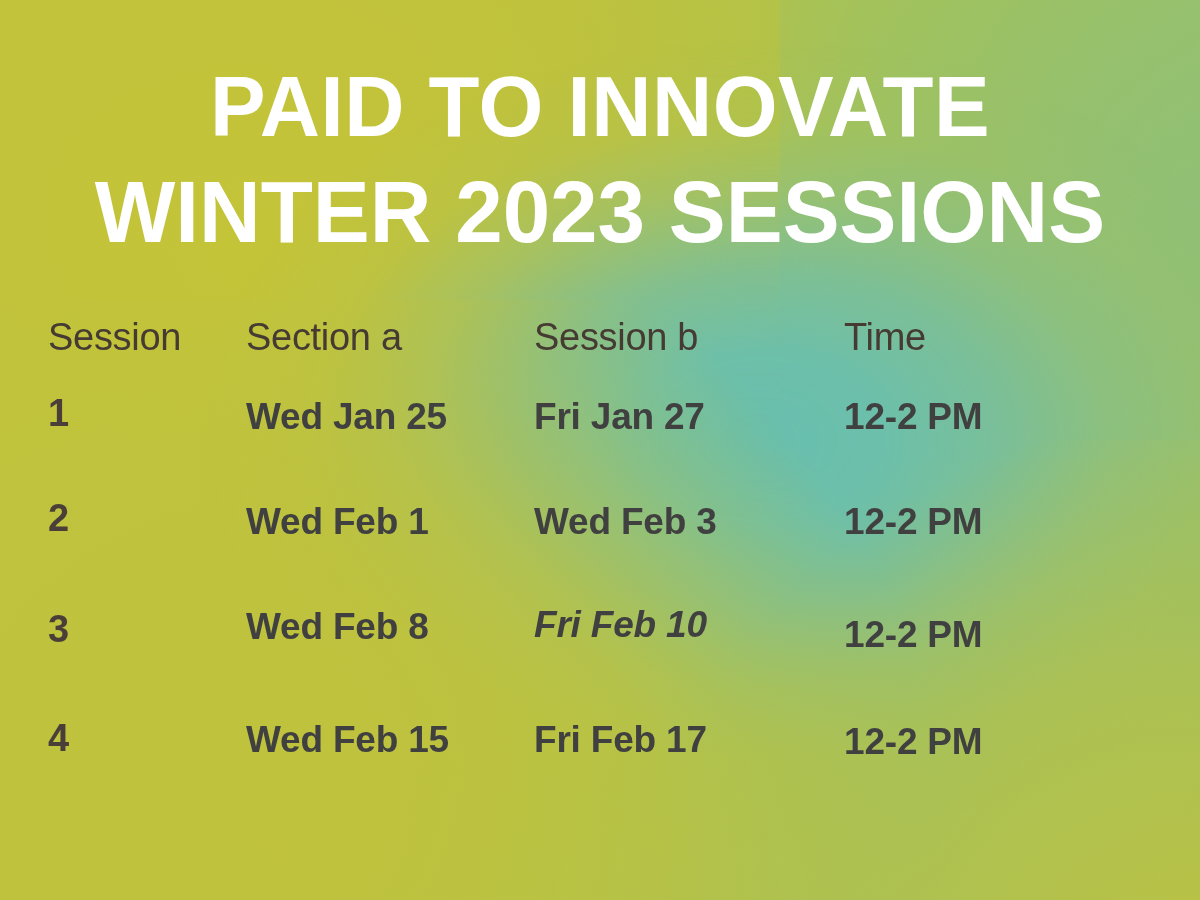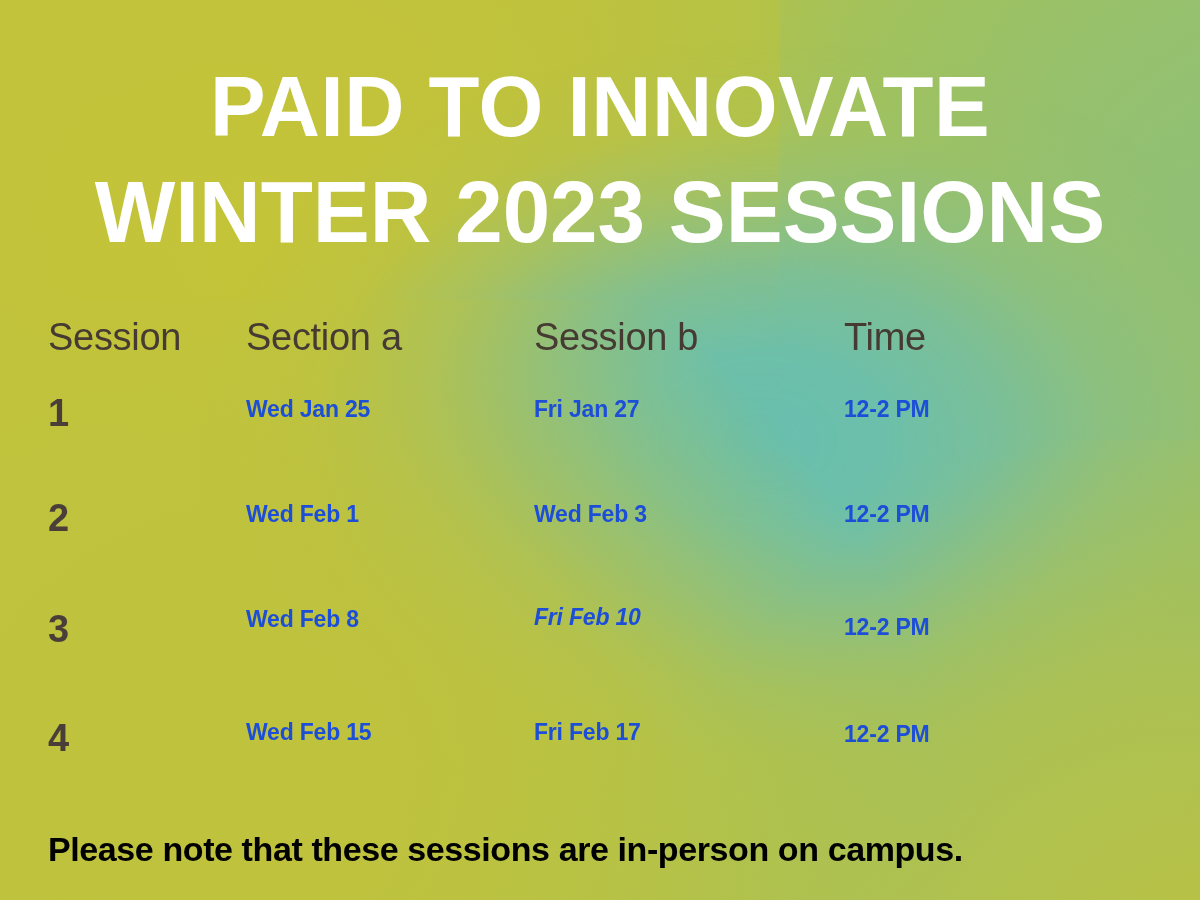--- a/index.html
+++ b/index.html
@@ -138,22 +138,22 @@
     color: #453b33;
     padding: 0 0 0 0;
     height: 76px;
     vertical-align: top;
     letter-spacing: -0.3px;
   }
   .schedule td {
     text-align: left;
     font-family: "Liberation Sans", sans-serif;
     font-weight: bold;
-    font-size: 23px;
-    color: #1d4ed8;
+    font-size: 37px;
+    color: #404040;
     height: 100px;
     vertical-align: top;
     letter-spacing: -0.2px;
   }
   .schedule td.session-num {
     font-size: 38px;
     color: #4a3f38;
     padding-top: 0px;
   }
   .schedule td.cell-date,
@@ -240,16 +240,15 @@
         </tr>
         <tr class="row-4">
           <td class="session-num">4</td>
           <td class="cell-date cell-seca">Wed Feb 15</td>
           <td class="cell-date cell-secb">Fri Feb 17</td>
           <td class="cell-time">12-2 PM</td>
         </tr>
       </tbody>
     </table>
 
-    <div class="footnote">Please note that these sessions are in-person on campus.</div>
 
   </div>
 </div>
 
 </body></html>

